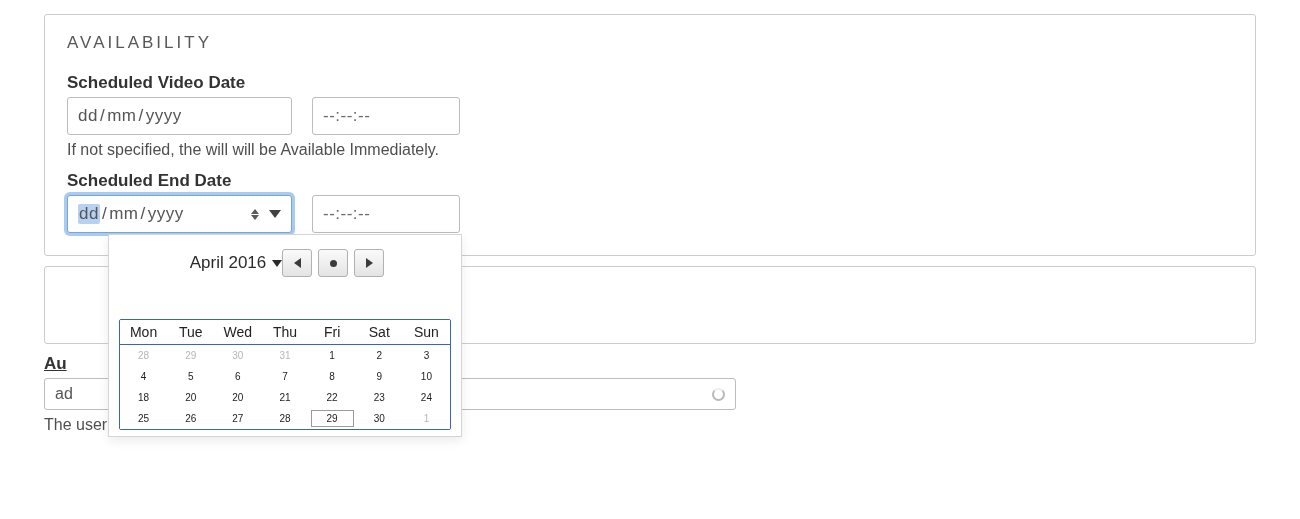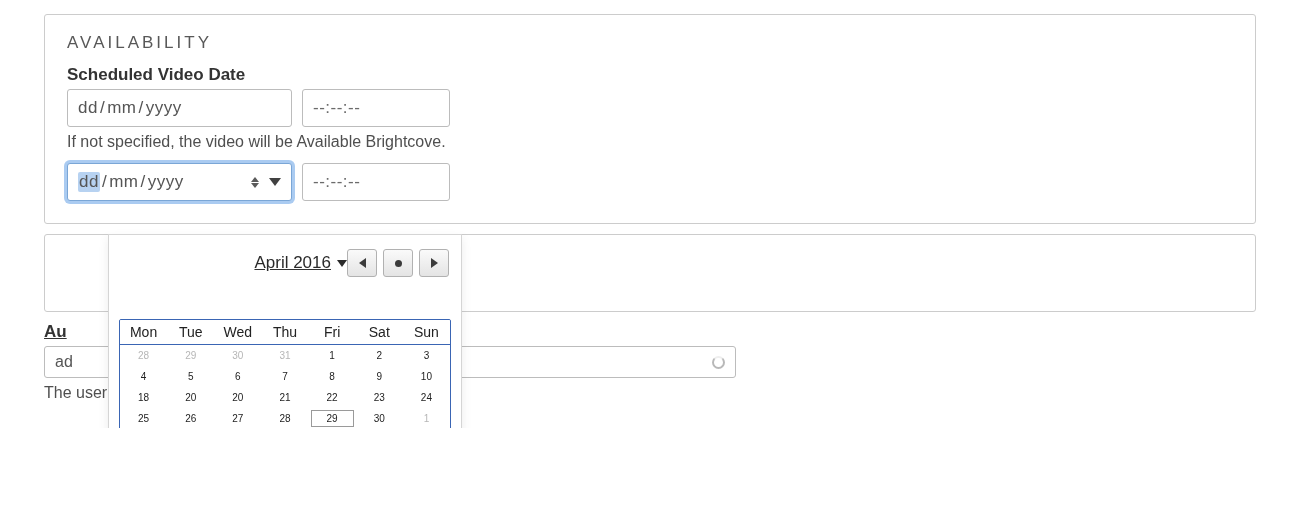--- a/index.html
+++ b/index.html
@@ -20,31 +20,31 @@
     background: #fff;
     padding: 18px 22px 18px 22px;
     position: relative;
   }
   .panel.blank { height: 78px; padding: 0; }
 
   .section-title {
     font-size: 17px;
     letter-spacing: 3px;
     color: #585858;
-    margin: 0 0 12px 0;
+    margin: 0 0 20px 0;
   }
 
   .field-label {
     font-weight: bold;
     font-size: 17px;
     color: #333;
     margin: 6px 0 4px 0;
   }
 
-  .row { display: flex; align-items: center; gap: 10px; margin-bottom: 4px; }
+  .row { display: flex; align-items: center; gap: 20px; margin-bottom: 4px; }
 
   .date-input, .time-input {
     border: 1px solid #bcbcbc;
     border-radius: 3px;
     background: #fff;
     height: 38px;
     display: flex;
     align-items: center;
     padding: 0 10px;
     color: #555;
@@ -99,23 +99,22 @@
     left: 108px;
     top: 220px;
     width: 354px;
     background: #fff;
     border: 1px solid #d5d5d5;
     box-shadow: 0 4px 10px rgba(0,0,0,0.08);
     padding: 12px 10px 6px 10px;
     z-index: 50;
   }
   .dp-header {
-    display:flex; align-items:center; justify-content:flex-end;
+    display:flex; align-items:center; justify-content:center;
     padding: 2px 2px 10px 6px;
-    text-decoration: underline;
   }
   .dp-month {
     font-size: 17px; color:#2a2a2a; display:flex; align-items:center; gap:6px;
   }
   .dp-month .dd {
     width:0;height:0;border-left:5px solid transparent;border-right:5px solid transparent;border-top:7px solid #2a2a2a;
   }
   .dp-nav { display:flex; gap:6px; }
   .dp-btn {
     width:30px; height:28px;
@@ -175,22 +174,23 @@
             <span>/</span>
             <span>mm</span>
             <span>/</span>
             <span>yyyy</span>
         </span>
       </div>
       <div class="time-input">
         <span>--:--:--</span>
       </div>
     </div>
-    <div class="helper">If not specified, the video will be Available Brightcove.</div>
-
+    <div class="helper">If not specified, the will will be Available Immediately.</div>
+
+    <div class="field-label">Scheduled End Date</div>
     <div class="row">
       <div class="date-input focused">
         <span class="placeholder">
           <span class="sel">dd</span>
             <span>/</span>
             <span>mm</span>
             <span>/</span>
             <span>yyyy</span>
         </span>
         <span class="date-controls">

